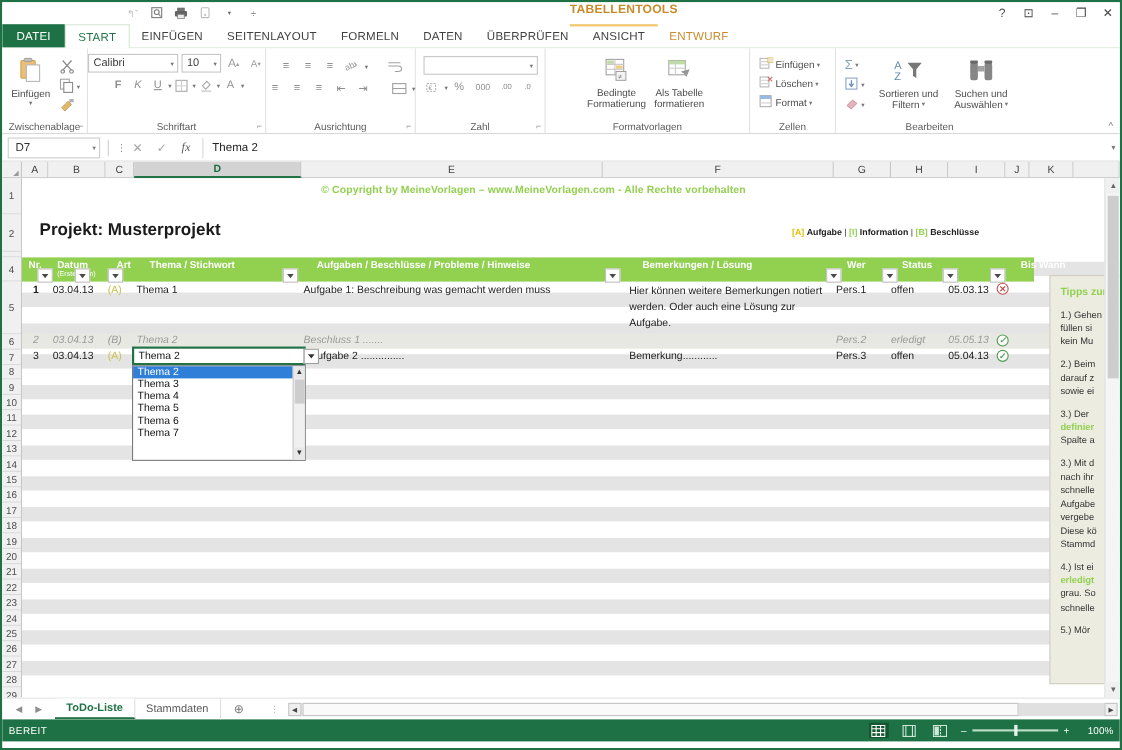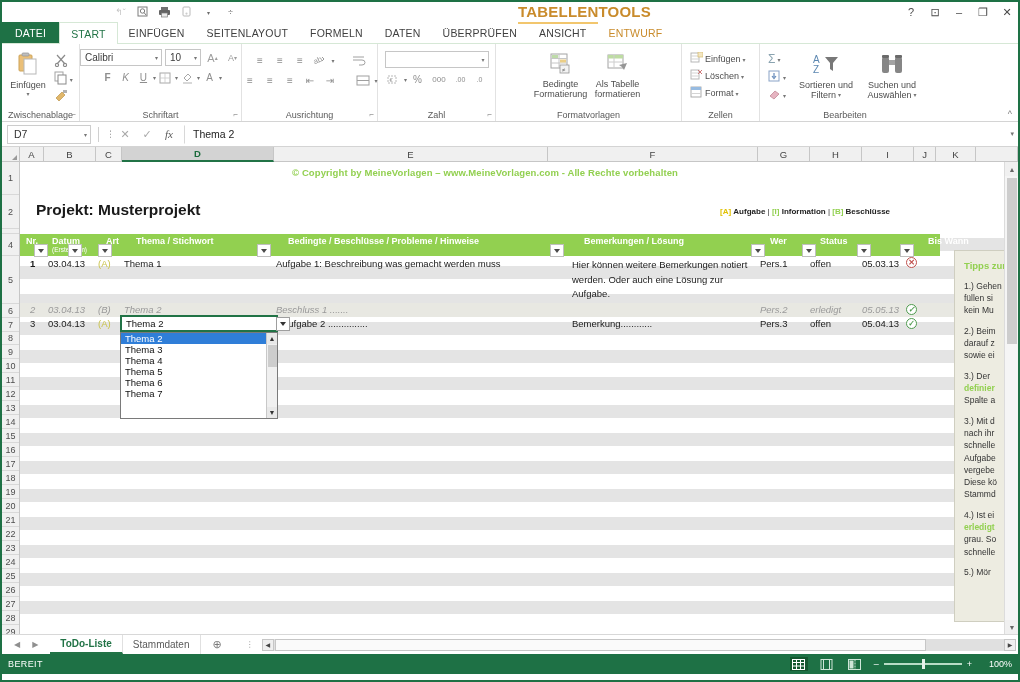--- a/index.html
+++ b/index.html
@@ -38,21 +38,21 @@
   }
   .qat-btn svg { display:block; }
   .win-title {
     position: absolute; left: 0; right: 0; top: 2px;
     text-align: center;
     font-size: 11px; color: #3d3d3d;
   }
   .tools-label {
     position: absolute; left: 516px; top: 1px;
     width: 80px; text-align: center;
-    font-size: 15px; color: #c98b2b; letter-spacing: .2px;
+    font-size: 11px; color: #c98b2b; letter-spacing: .2px;
     font-weight: bold;
   }
   .win-buttons {
     position: absolute; right: 4px; top: 0;
     display: flex; align-items: center; gap: 10px;
     height: 20px;
   }
   .win-buttons span {
     font-size: 11px; color: #4a4a4a;
     width: 14px; text-align: center; line-height: 20px;
@@ -876,21 +876,21 @@
         </div>
 
         <div class="thead" style="top:72px;height:22px;width:920px;">
           <div class="th" style="left:6px;">Nr.</div>
           <div class="th" style="left:32px;">
             <span>Datum</span>
             <span class="sub">(Erstellt am)</span>
           </div>
           <div class="th" style="left:86px;">Art</div>
           <div class="th" style="left:116px;">Thema / Stichwort</div>
-          <div class="th" style="left:268px;">Bedingte / Beschlüsse / Probleme / Hinweise</div>
+          <div class="th" style="left:268px;">Aufgaben / Beschlüsse / Probleme / Hinweise</div>
           <div class="th" style="left:564px;">Bemerkungen / Lösung</div>
           <div class="th" style="left:750px;">Wer</div>
           <div class="th" style="left:800px;">Status</div>
           <div class="th" style="left:908px;">Bis Wann</div>
 
           <div class="filt" style="left:14px;"></div>
           <div class="filt" style="left:48px;"></div>
           <div class="filt" style="left:78px;"></div>
           <div class="filt" style="left:237px;"></div>
           <div class="filt" style="left:530px;"></div>

